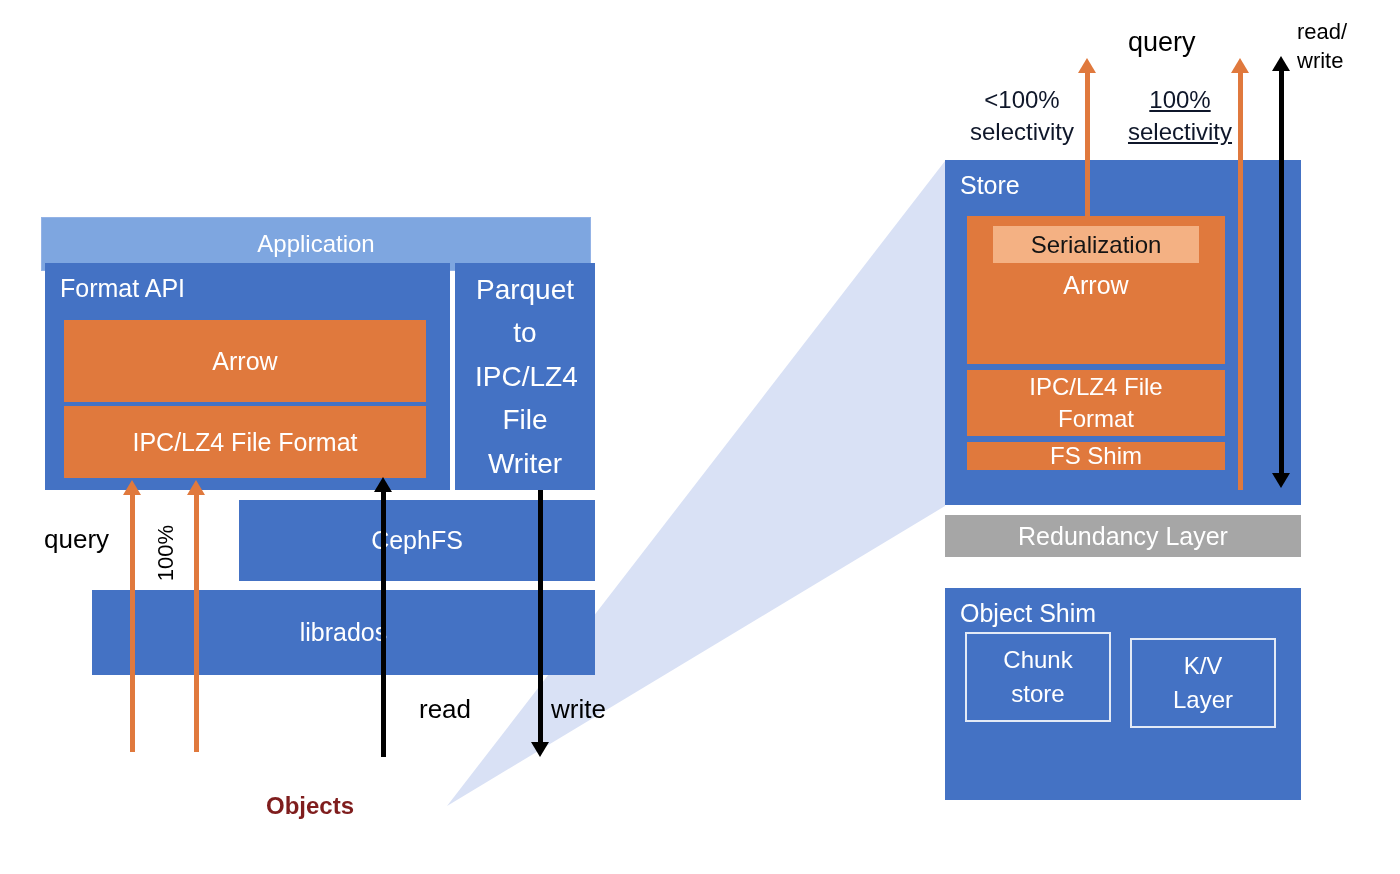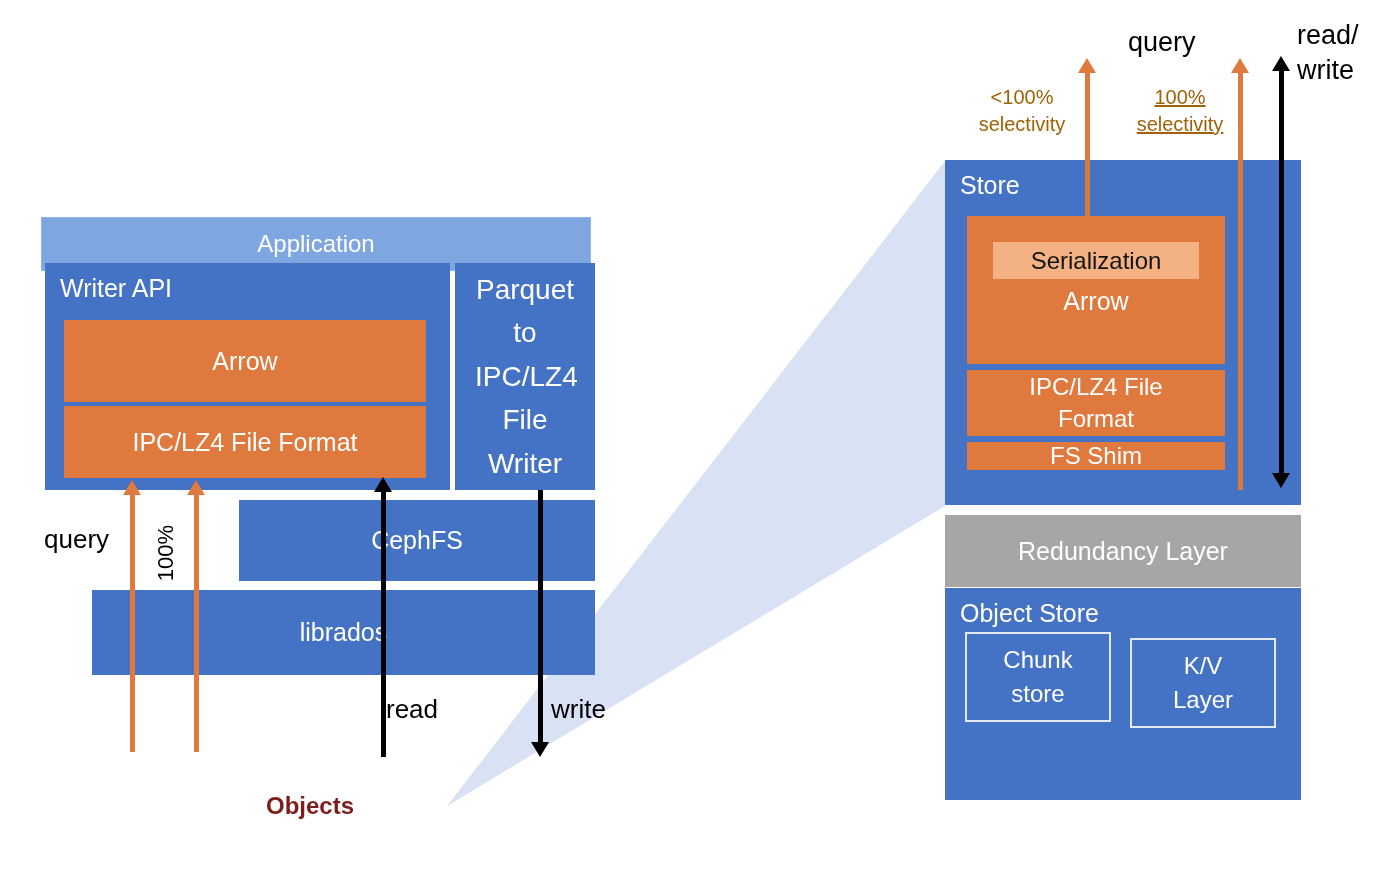--- a/index.html
+++ b/index.html
@@ -10,63 +10,63 @@
   .box { position:absolute; color:#ffffff; }
   .blue     { background:#4472C4; }
   .lightblue{ background:#7EA6E0; border:1px solid #94b3e6; }
   .orangebg { background:#E0793D; }
   .graybg   { background:#A6A6A6; }
   .center   { display:flex; align-items:center; justify-content:center; text-align:center; }
   .toplabel { display:block; padding:11px 15px; font-size:25px; }
 
   .inner { position:absolute; }
 
-  .hl { margin:26px auto 8px auto; width:206px; height:37px; background:#F4B183; color:#141414;
+  .hl { margin:10px auto 8px auto; width:206px; height:37px; background:#F4B183; color:#141414;
         display:flex; align-items:center; justify-content:center; font-size:24px; }
   .arrow-word { text-align:center; font-size:25px; color:#fff; }
 
   .outlined { border:2px solid rgba(255,255,255,0.85); }
 
   
   .arrow { position:absolute; width:18px; }
   .arrow i { display:block; position:absolute; }
   .arrow .shaft { left:50%; margin-left:-2.5px; width:5px; background:currentColor; top:0; bottom:0; }
   .arrow.up .shaft { top:14px; }
   .arrow.down .shaft { bottom:14px; }
   .arrow.updown .shaft { top:14px; bottom:14px; }
   .arrow .head-top { top:0; left:50%; transform:translateX(-50%); width:0; height:0;
       border-left:9px solid transparent; border-right:9px solid transparent; border-bottom:15px solid currentColor; }
   .arrow .head-bottom { bottom:0; left:50%; transform:translateX(-50%); width:0; height:0;
       border-left:9px solid transparent; border-right:9px solid transparent; border-top:15px solid currentColor; }
   .orange { color:#E0793D; }
   .black  { color:#000000; }
 
   .label { position:absolute; color:#000; font-size:26px; white-space:nowrap; }
-  .label-small { position:absolute; color:#a16207; font-size:20px; line-height:1.35; text-align:center; white-space:normal; }
+  .label-small { position:absolute; color:#0f172a; font-size:24px; line-height:1.35; text-align:center; white-space:normal; }
   .rotated { transform:rotate(-90deg); transform-origin:center center; font-size:22px; text-align:center; }
   .objects-word { position:absolute; color:#7f1d1d; font-size:24px; font-weight:bold; }
-  .rw-line { display:block; line-height:1.3; font-size:27px; }
+  .rw-line { display:block; line-height:1.3; font-size:22px; }
 
   .cone { position:absolute; left:0; top:0; }
 </style>
 </head>
 <body>
 
 <div class="canvas">
 
   <svg class="cone" width="1400" height="874">
     <polygon points="447,806 945,161 945,506" fill="#D9E1F5"></polygon>
   </svg>
 
   <div class="box lightblue center" style="left:41px;top:217px;width:550px;height:54px;font-size:24px;">
     <span>Application</span>
   </div>
 
   <div class="box blue" style="left:45px;top:263px;width:405px;height:227px;">
-    <span class="toplabel">Writer API</span>
+    <span class="toplabel">Format API</span>
     <div class="inner box orangebg center" style="left:19px;top:57px;width:362px;height:82px;font-size:25px;">
       <span>Arrow</span>
     </div>
     <div class="inner box orangebg center" style="left:19px;top:143px;width:362px;height:72px;font-size:25px;">
       <span>IPC/LZ4 File Format</span>
     </div>
   </div>
 
   <div class="box blue center" style="left:455px;top:263px;width:140px;height:227px;font-size:28px;line-height:1.55;">
     <span style="display:inline-block;width:100px;">Parquet to IPC/LZ4 File Writer</span>
@@ -92,26 +92,26 @@
 
     <div class="inner box orangebg center" style="left:22px;top:210px;width:258px;height:66px;font-size:24px;line-height:1.35;">
       <span style="display:inline-block;width:170px;">IPC/LZ4 File Format</span>
     </div>
 
     <div class="inner box orangebg center" style="left:22px;top:282px;width:258px;height:28px;font-size:24px;">
       <span>FS Shim</span>
     </div>
   </div>
 
-  <div class="box graybg center" style="left:945px;top:515px;width:356px;height:72px;font-size:25px;">
+  <div class="box graybg center" style="left:945px;top:515px;width:356px;height:42px;font-size:25px;">
     <span>Redundancy Layer</span>
   </div>
 
   <div class="box blue" style="left:945px;top:588px;width:356px;height:212px;">
-    <span class="toplabel">Object Store</span>
+    <span class="toplabel">Object Shim</span>
 
     <div class="inner box blue outlined center" style="left:20px;top:44px;width:146px;height:90px;font-size:24px;line-height:1.4;">
       <span style="display:inline-block;width:80px;">Chunk store</span>
     </div>
 
     <div class="inner box blue outlined center" style="left:185px;top:50px;width:146px;height:90px;font-size:24px;line-height:1.4;">
       <span style="display:inline-block;width:70px;">K/V Layer</span>
     </div>
   </div>
 
@@ -148,21 +148,21 @@
   <div class="arrow black updown" style="left:1272px;top:56px;height:432px;">
       <i class="head-top"></i>
       <i class="shaft"></i>
       <i class="head-bottom"></i>
     </div>
 
   <div class="label" style="left:44px;top:524px;">query</div>
 
   <div class="label rotated" style="left:131px;top:540px;width:70px;">100%</div>
 
-  <div class="label" style="left:386px;top:694px;">read</div>
+  <div class="label" style="left:386px;top:694px;padding-left:33px;">read</div>
 
   <div class="label" style="left:551px;top:694px;">write</div>
 
   <div class="objects-word" style="left:266px;top:792px;">Objects</div>
 
   <div class="label" style="left:1128px;top:27px;font-size:27px;">query</div>
 
   <div class="label" style="left:1297px;top:18px;">
     <span class="rw-line">read/</span>
     <span class="rw-line">write</span>

